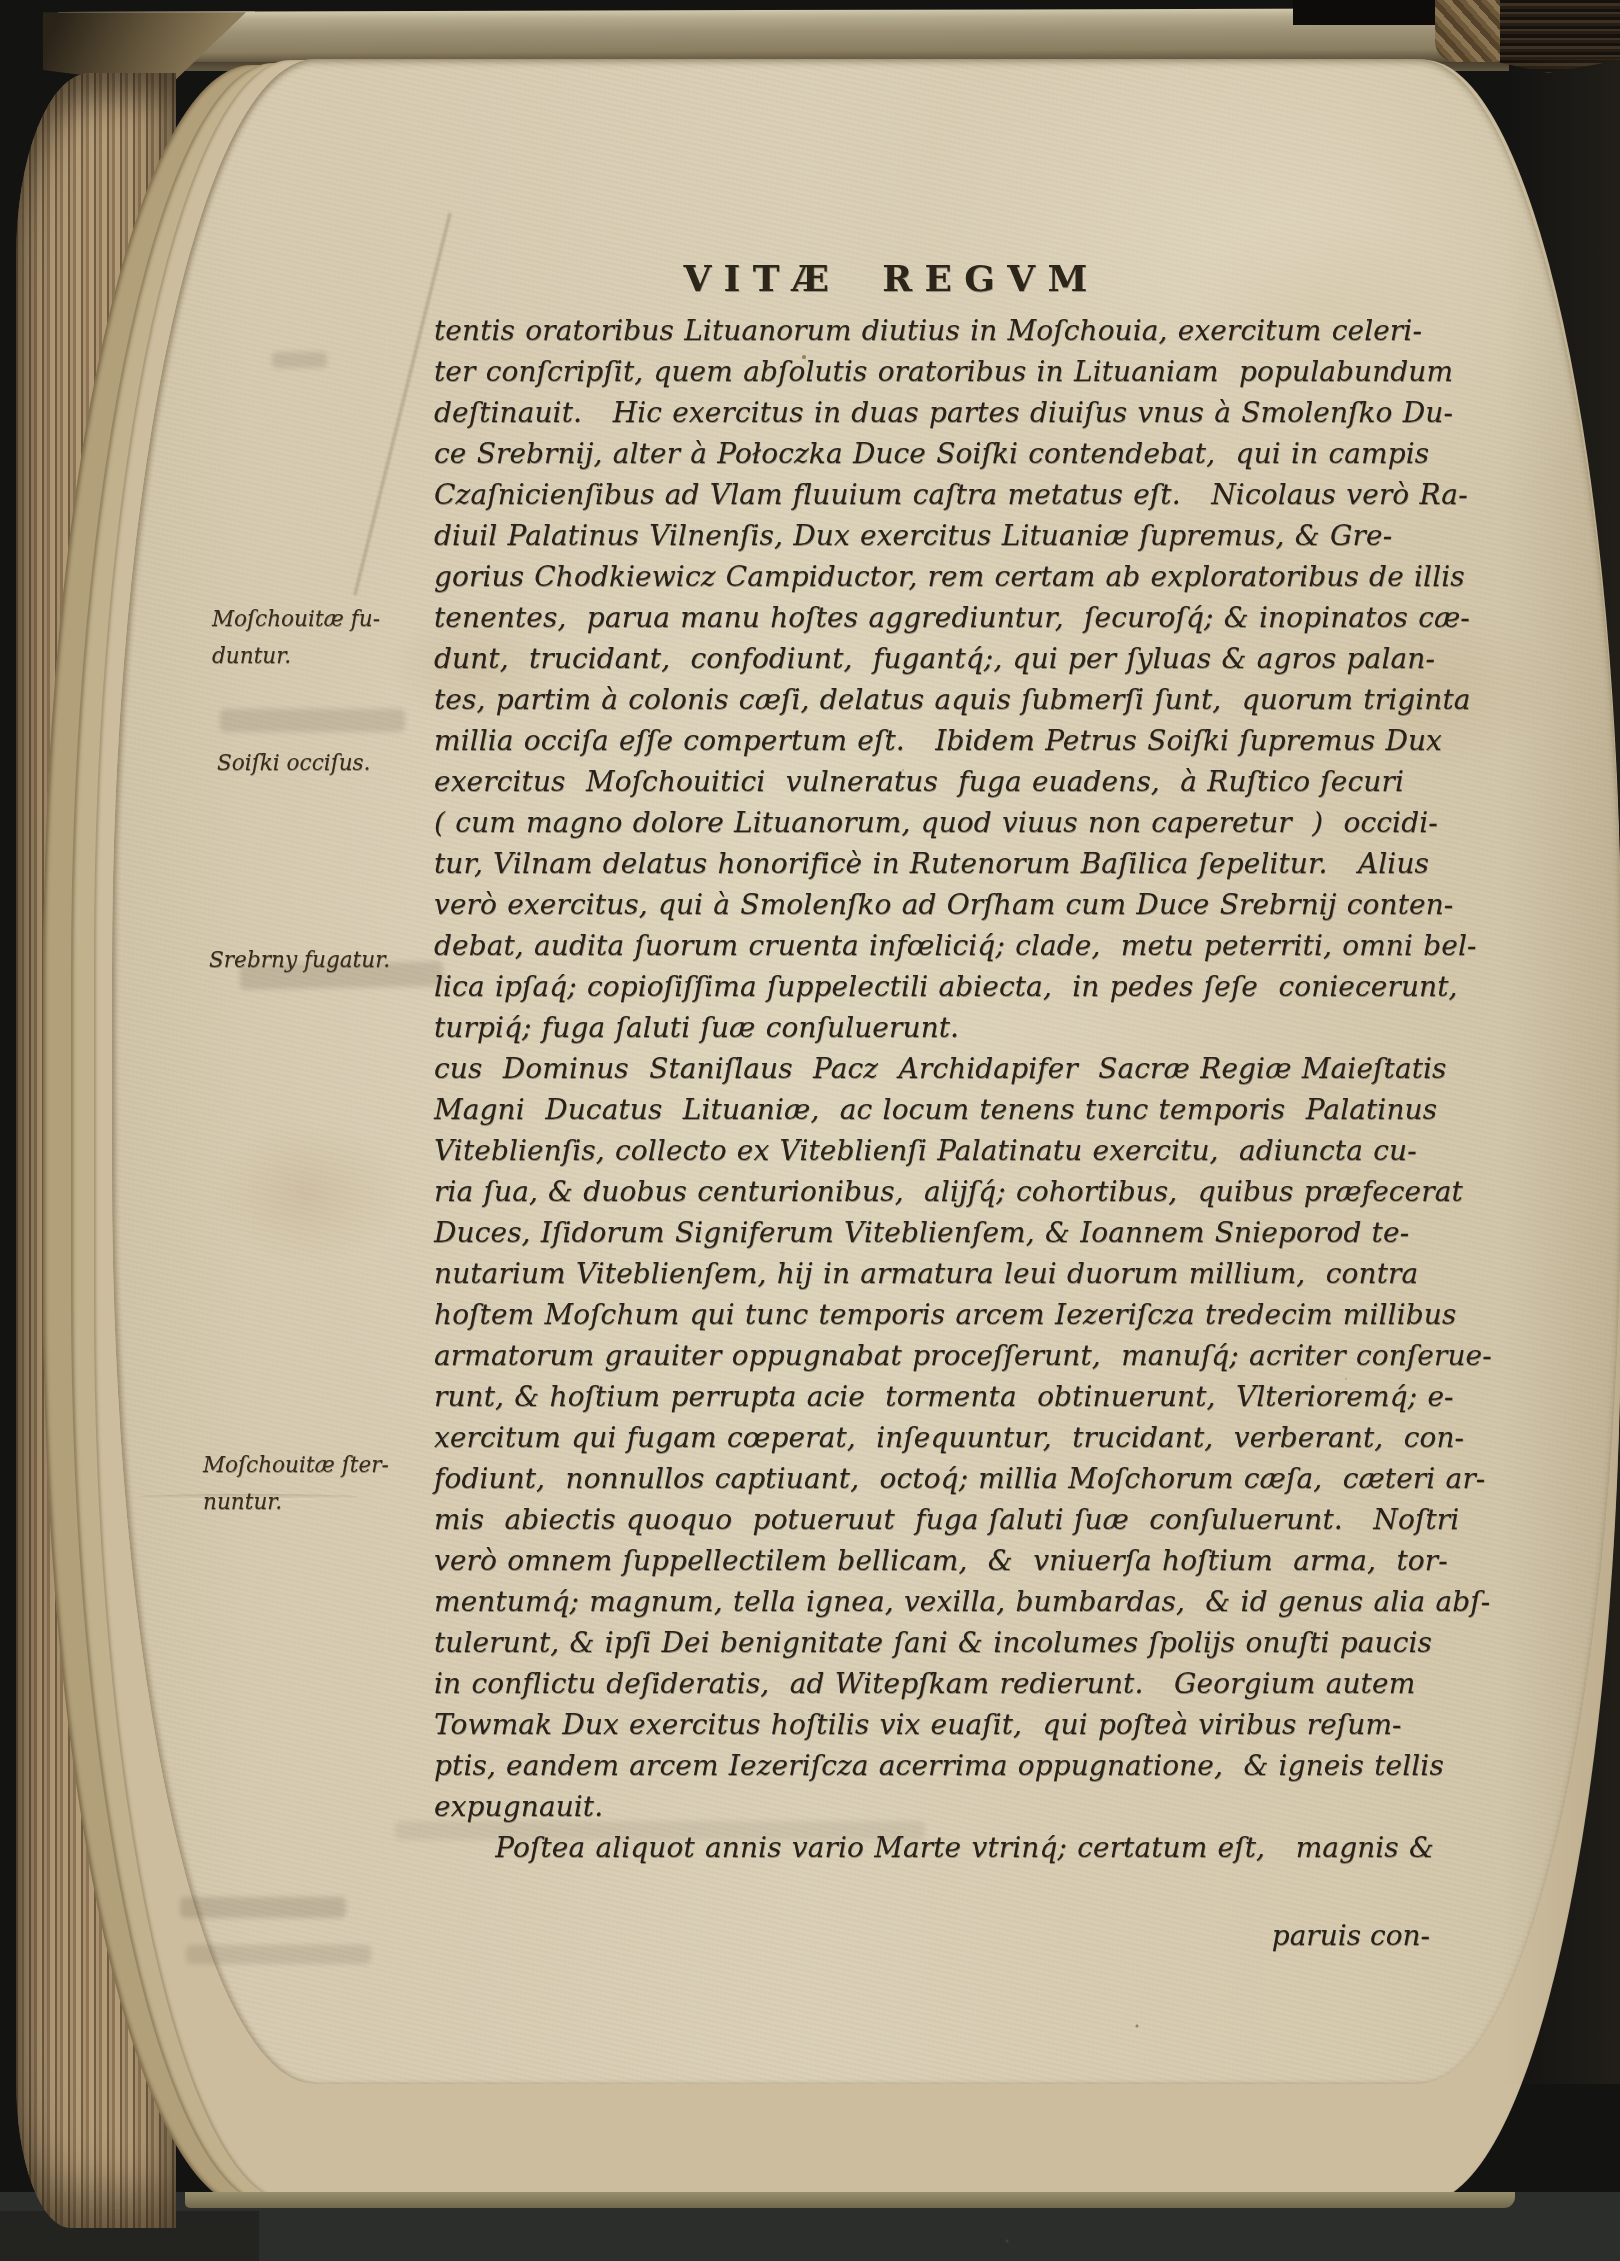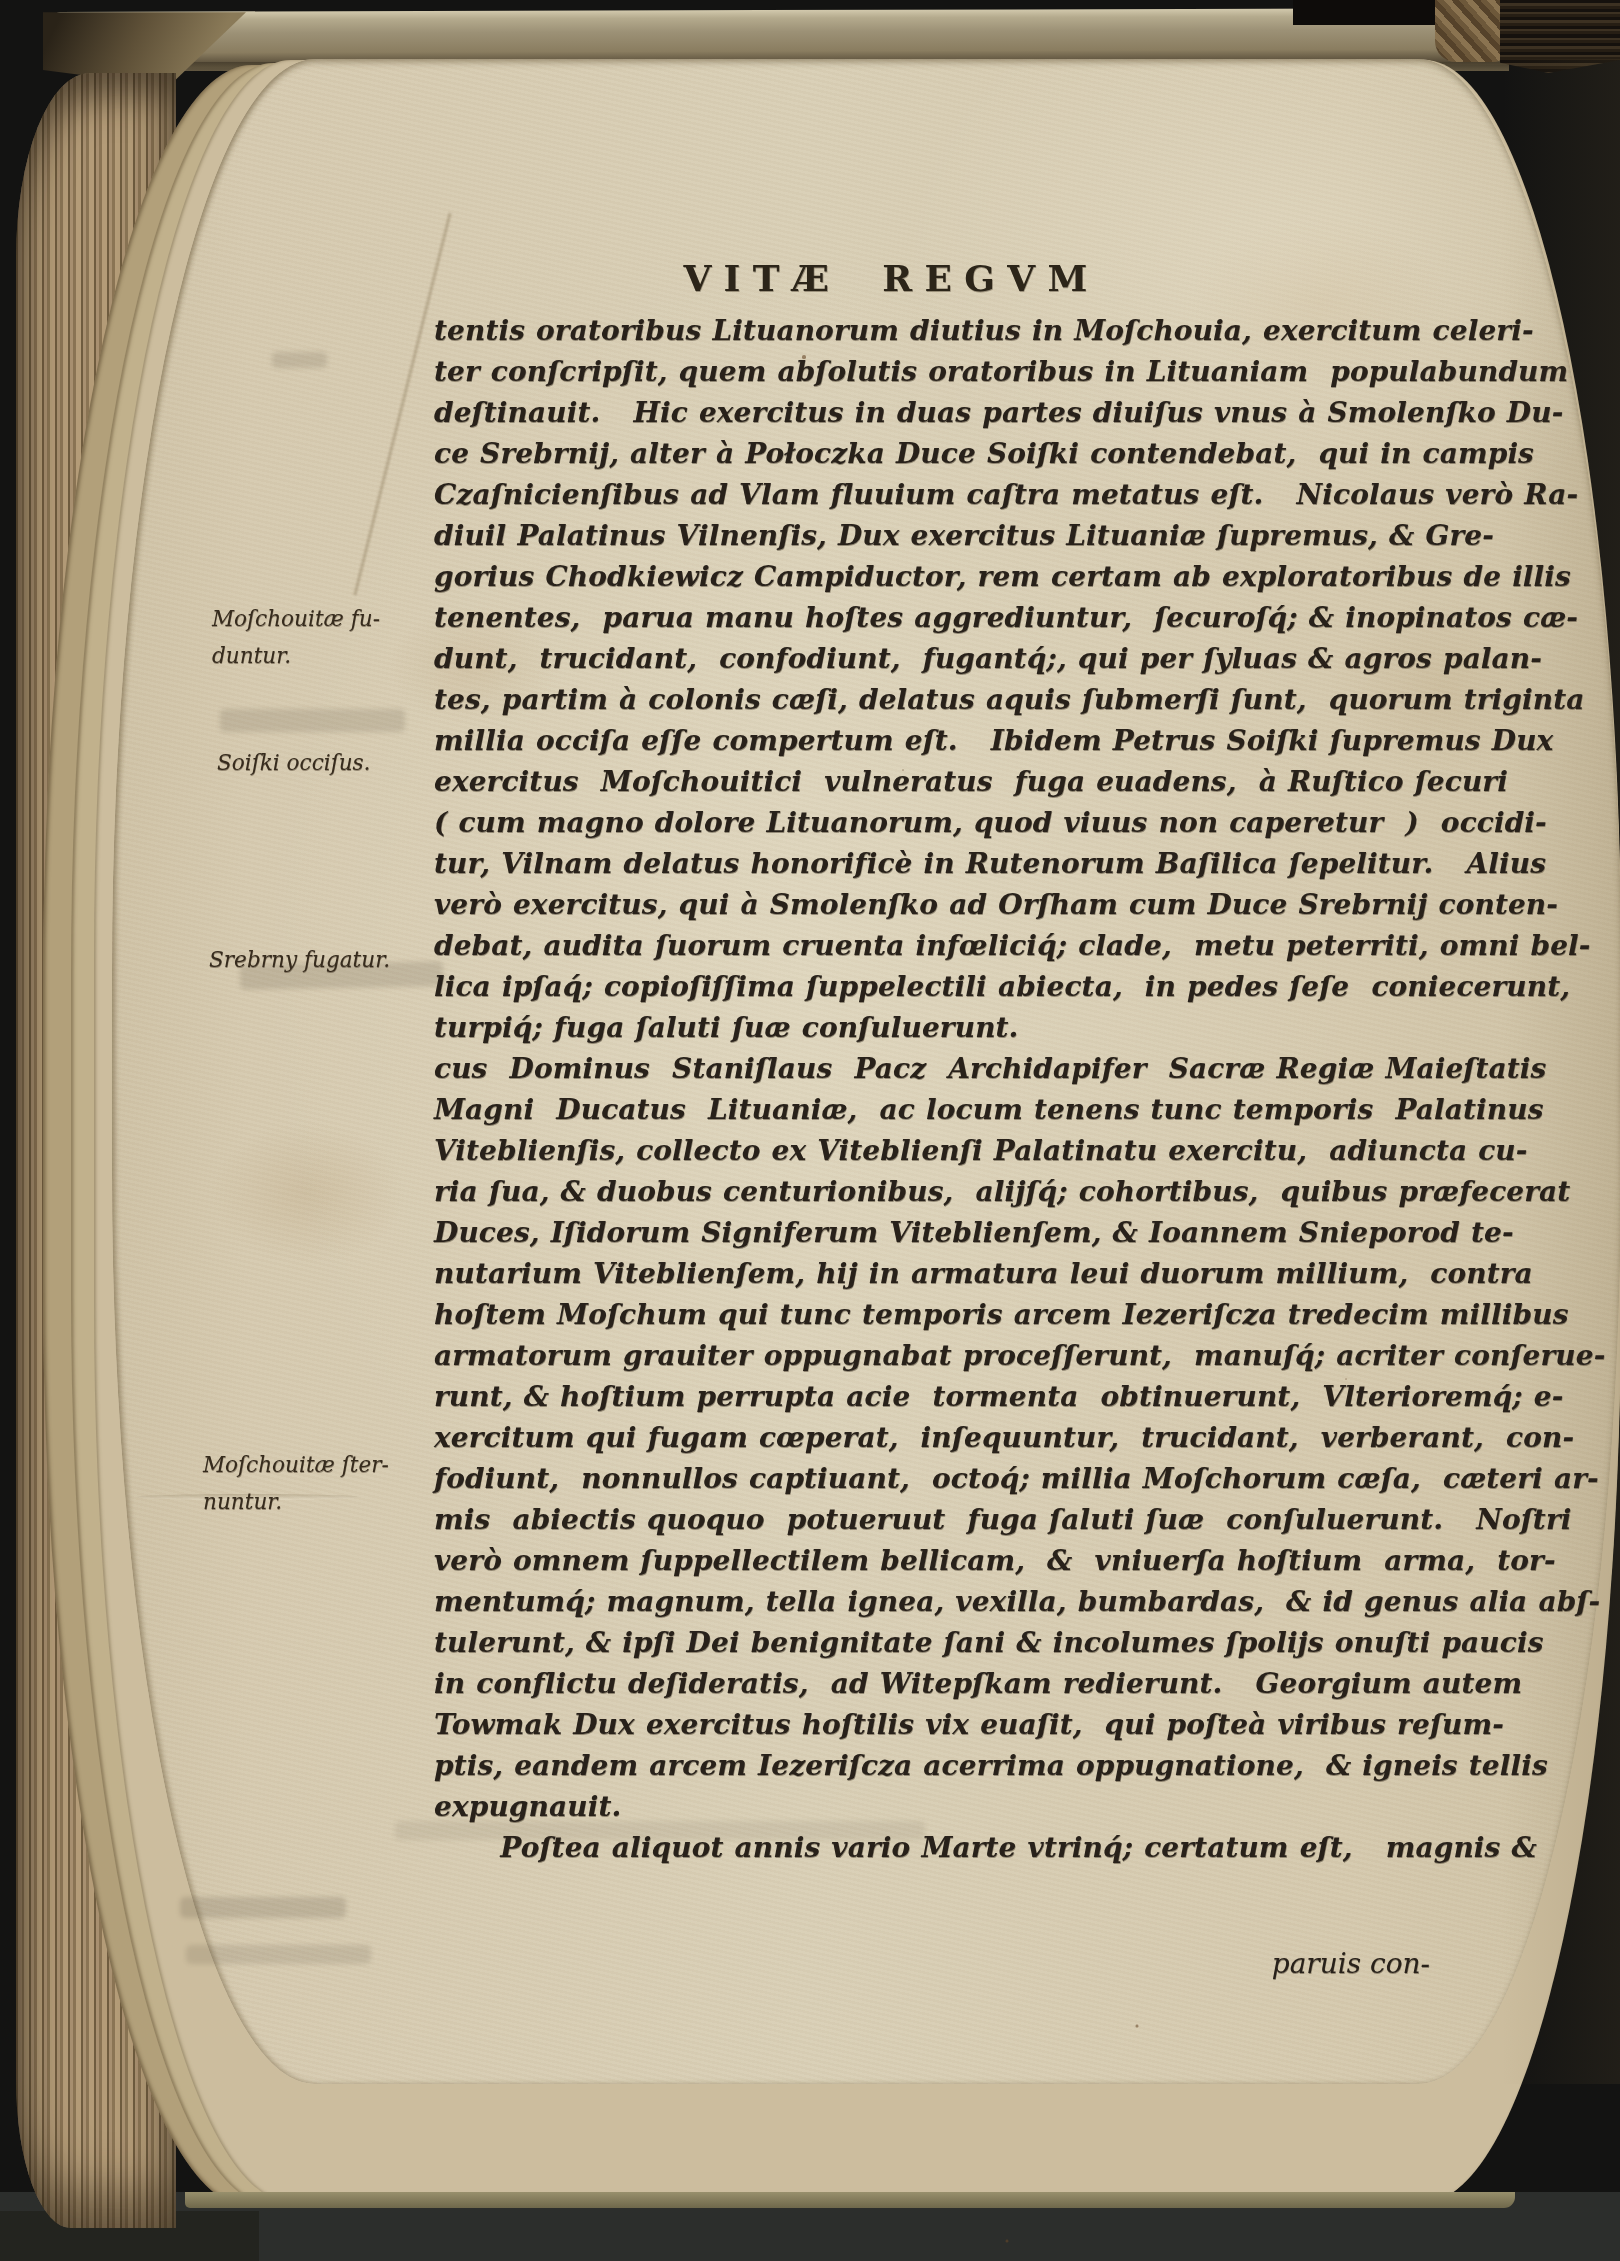--- a/index.html
+++ b/index.html
@@ -71,23 +71,23 @@
   .g4{left:74px;top:1886px;width:185px;height:18.5px;opacity:.45;}
   .g5{left:108px;top:650px;width:185px;height:23.4px;opacity:.5;}
   .g6{left:283px;top:1762px;width:530px;height:18.5px;opacity:.30;}
 
   
   .running-title{position:absolute;left:259px;top:198px;width:1041px;text-align:center;
      font-size:36px;font-weight:bold;letter-spacing:12.3px;word-spacing:16px;color:#2c2519;
      text-shadow:0.6px 0.6px 0.6px rgba(40,28,14,.35);}
   .body-text{position:absolute;left:322px;top:251px;width:998px;color:#28211a;}
   .body-text .line{white-space:pre;height:41px;line-height:41px;font-style:italic;font-size:28px;
-     letter-spacing:0.1px;word-spacing:1.2px;text-shadow:0.4px 0.6px 0.4px rgba(35,24,12,.40);font-weight:bold;}
+     letter-spacing:0.1px;word-spacing:1.2px;text-shadow:0.4px 0.6px 0.4px rgba(35,24,12,.40);}
   .catchword{position:absolute;left:924px;top:1860px;width:394px;text-align:right;font-style:italic;
-     font-size:28px;color:#28211a;text-shadow:0.4px 0.6px 0.4px rgba(35,24,12,.40);margin-top:28px;}
+     font-size:28px;color:#28211a;text-shadow:0.4px 0.6px 0.4px rgba(35,24,12,.40);}
   .margin-note{position:absolute;width:209px;font-style:italic;
      font-size:21.6px;line-height:37px;color:#362b1d;text-shadow:0.3px 0.5px 0.5px rgba(45,30,15,.40);}
   .margin-note span{display:block;}
   .n1{left:100px;top:541px;}
   .n2{left:105px;top:685px;}
   .n3{left:97px;top:882px;}
   .n4{left:91px;top:1387px;}
 </style>
 </head>
 <body>

